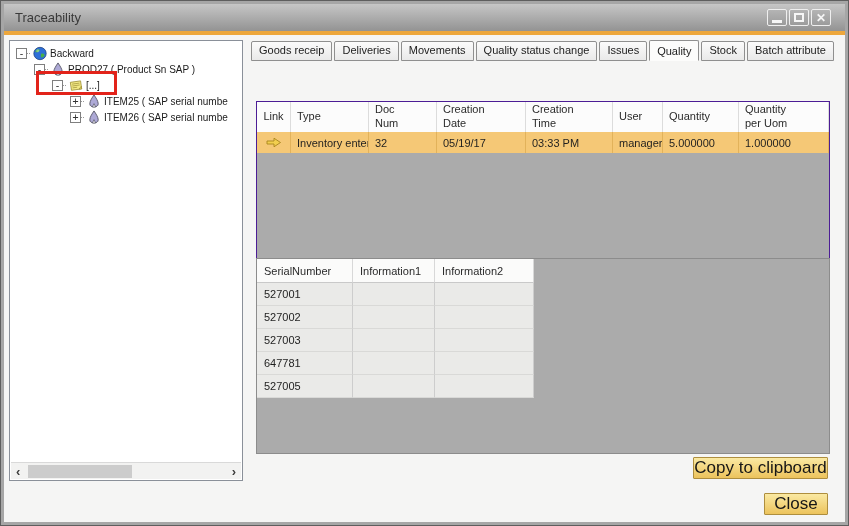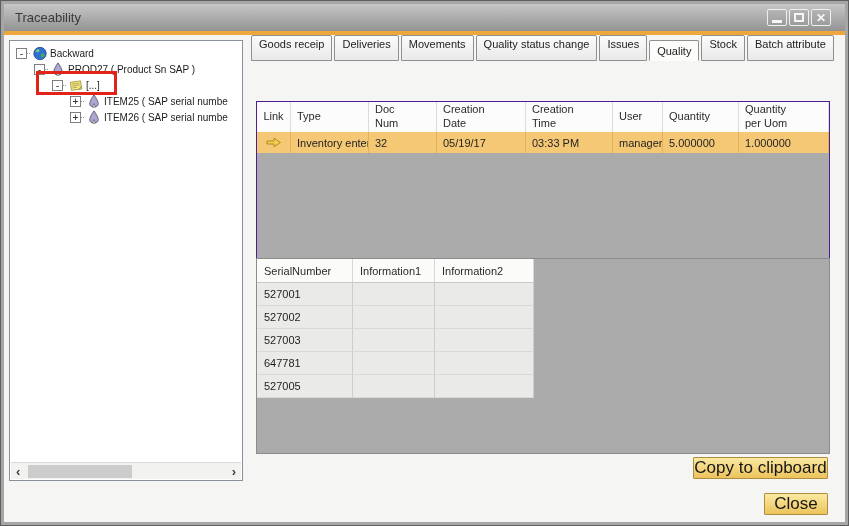--- a/index.html
+++ b/index.html
@@ -21,21 +21,21 @@
   .stub{flex:0 0 3px;border-top:1px dotted #9a9a9a;height:0;}
   .node-icon{width:16px;height:15px;margin:0 2px 0 2px;flex:0 0 16px;}
   .tree-label{font-size:10px;color:#1c1c1c;margin-left:0;}
   .indent0{padding-left:6px;} .indent1{padding-left:24px;} .indent2{padding-left:42px;} .indent3{padding-left:60px;}
   .annotation-rect{position:absolute;left:26px;top:30px;width:81px;height:24px;border:3px solid #E2231A;pointer-events:none;}
   .tree-hscroll{position:absolute;left:1px;right:1px;bottom:1px;height:17px;background:#f2f2f1;border-top:1px solid #d9d9d9;}
   .scroll-thumb{position:absolute;top:2px;height:13px;background:#cccccc;}
   .scroll-arrow{position:absolute;top:0;height:17px;display:flex;align-items:center;font-size:13px;font-weight:bold;color:#3c3c3c;}
   
   .tabstrip{position:absolute;left:250px;top:39px;height:21px;display:flex;align-items:flex-end;gap:2px;}
-  .tab{height:26px;line-height:17px;padding:0 7px;font-size:11px;color:#222;background:linear-gradient(#fbfbfb,#e9e9e9);border:1px solid #8f8f8f;border-radius:2px 2px 0 0;white-space:nowrap;}
+  .tab{height:20px;line-height:17px;padding:0 7px;font-size:11px;color:#222;background:linear-gradient(#fbfbfb,#e9e9e9);border:1px solid #8f8f8f;border-radius:2px 2px 0 0;white-space:nowrap;}
   .tab.active{height:21px;line-height:20px;background:#fcfcfb;border-bottom-color:#fcfcfb;z-index:2;}
   
   .grid1{position:absolute;left:255px;top:68px;width:574px;height:185px;border:1px solid #4c1d95;background:#ababab;display:flex;flex-direction:column;margin-top:32px;}
   .g1-header{height:30px;background:#fcfcfc;display:flex;flex:0 0 30px;}
   .g1-header .hcell{border-right:1px solid #dcdcdc;font-size:11px;color:#2b2b2b;display:flex;align-items:center;padding-left:6px;white-space:pre-line;line-height:1.25;}
   .g1-row{height:21px;background:#F5C876;display:flex;flex:0 0 21px;}
   .g1-row .dcell{border-right:1px solid #e2b25a;font-size:11px;color:#1f1f1f;display:flex;align-items:center;padding-left:6px;white-space:nowrap;overflow:hidden;}
   .cw0{width:34px;flex:0 0 34px;justify-content:center;padding-left:0 !important;}
   .cw1{width:78px;flex:0 0 78px;} .cw2{width:68px;flex:0 0 68px;} .cw3{width:89px;flex:0 0 89px;}
   .cw4{width:87px;flex:0 0 87px;} .cw5{width:50px;flex:0 0 50px;} .cw6{width:76px;flex:0 0 76px;}

